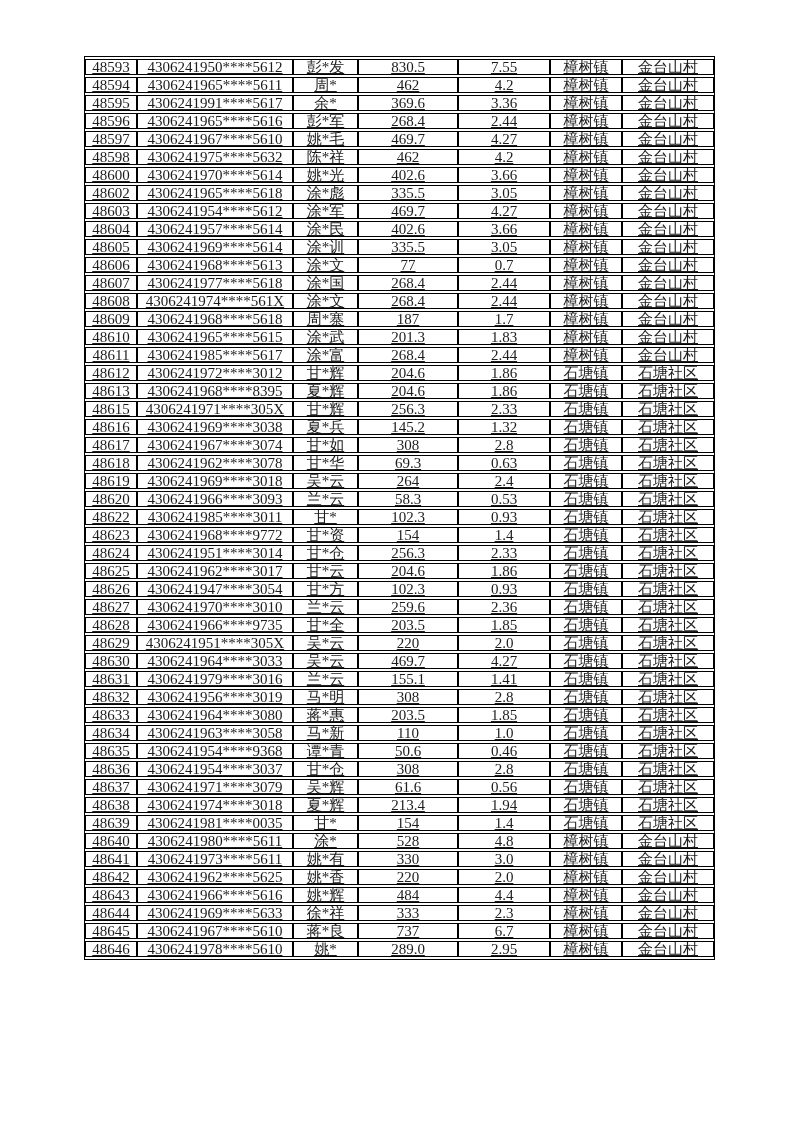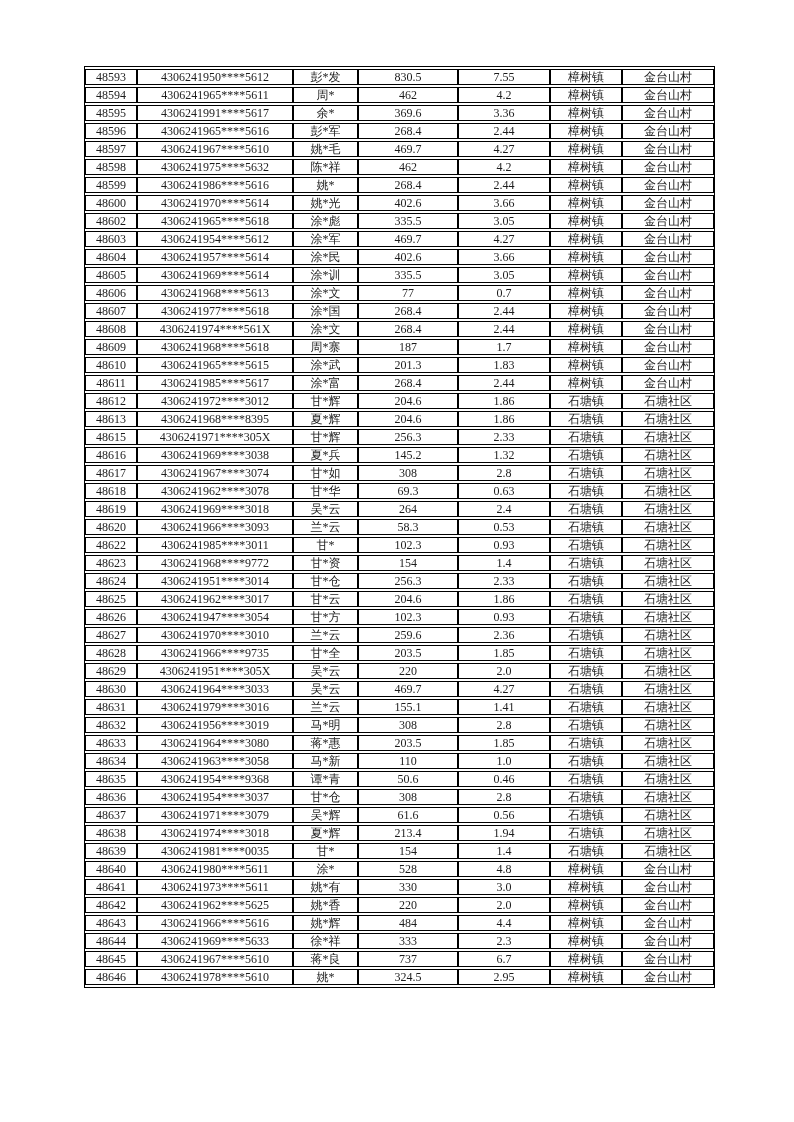--- a/index.html
+++ b/index.html
@@ -11,27 +11,28 @@
     position: relative;
     width: 794px;
     height: 1122px;
     background: #ffffff;
     overflow: hidden;
     font-family: "Liberation Serif", "DejaVu Serif", serif;
   }
   table.records {
     position: absolute;
     left: 84px;
-    top: 66px;
+    top: 56px;
     border-collapse: separate;
     border-spacing: 0 2px;
     table-layout: fixed;
     border: 1px solid #000;
-    font-size: 12px;
+    font-size: 15px;
     color: #1c1c1c;
+    text-decoration: underline;
   }
   table.records td {
     box-sizing: border-box;
     border: 1px solid #000;
     height: 16px;
     line-height: 13px;
     padding: 0 2px;
     text-align: center;
     vertical-align: middle;
     white-space: nowrap;
@@ -108,29 +109,20 @@
         <tr>
           <td>48598</td>
           <td>4306241975****5632</td>
           <td>陈*祥</td>
           <td>462</td>
           <td>4.2</td>
           <td>樟树镇</td>
           <td>金台山村</td>
         </tr>
         <tr>
-          <td>48599</td>
-          <td>4306241986****5616</td>
-          <td>姚*</td>
-          <td>268.4</td>
-          <td>2.44</td>
-          <td>樟树镇</td>
-          <td>金台山村</td>
-        </tr>
-        <tr>
           <td>48600</td>
           <td>4306241970****5614</td>
           <td>姚*光</td>
           <td>402.6</td>
           <td>3.66</td>
           <td>樟树镇</td>
           <td>金台山村</td>
         </tr>
         <tr>
           <td>48602</td>
@@ -507,20 +499,20 @@
           <td>蒋*良</td>
           <td>737</td>
           <td>6.7</td>
           <td>樟树镇</td>
           <td>金台山村</td>
         </tr>
         <tr>
           <td>48646</td>
           <td>4306241978****5610</td>
           <td>姚*</td>
-          <td>324.5</td>
+          <td>289.0</td>
           <td>2.95</td>
           <td>樟树镇</td>
           <td>金台山村</td>
         </tr>
       </tbody>
   </table>
 </div>
 
 </body></html>

